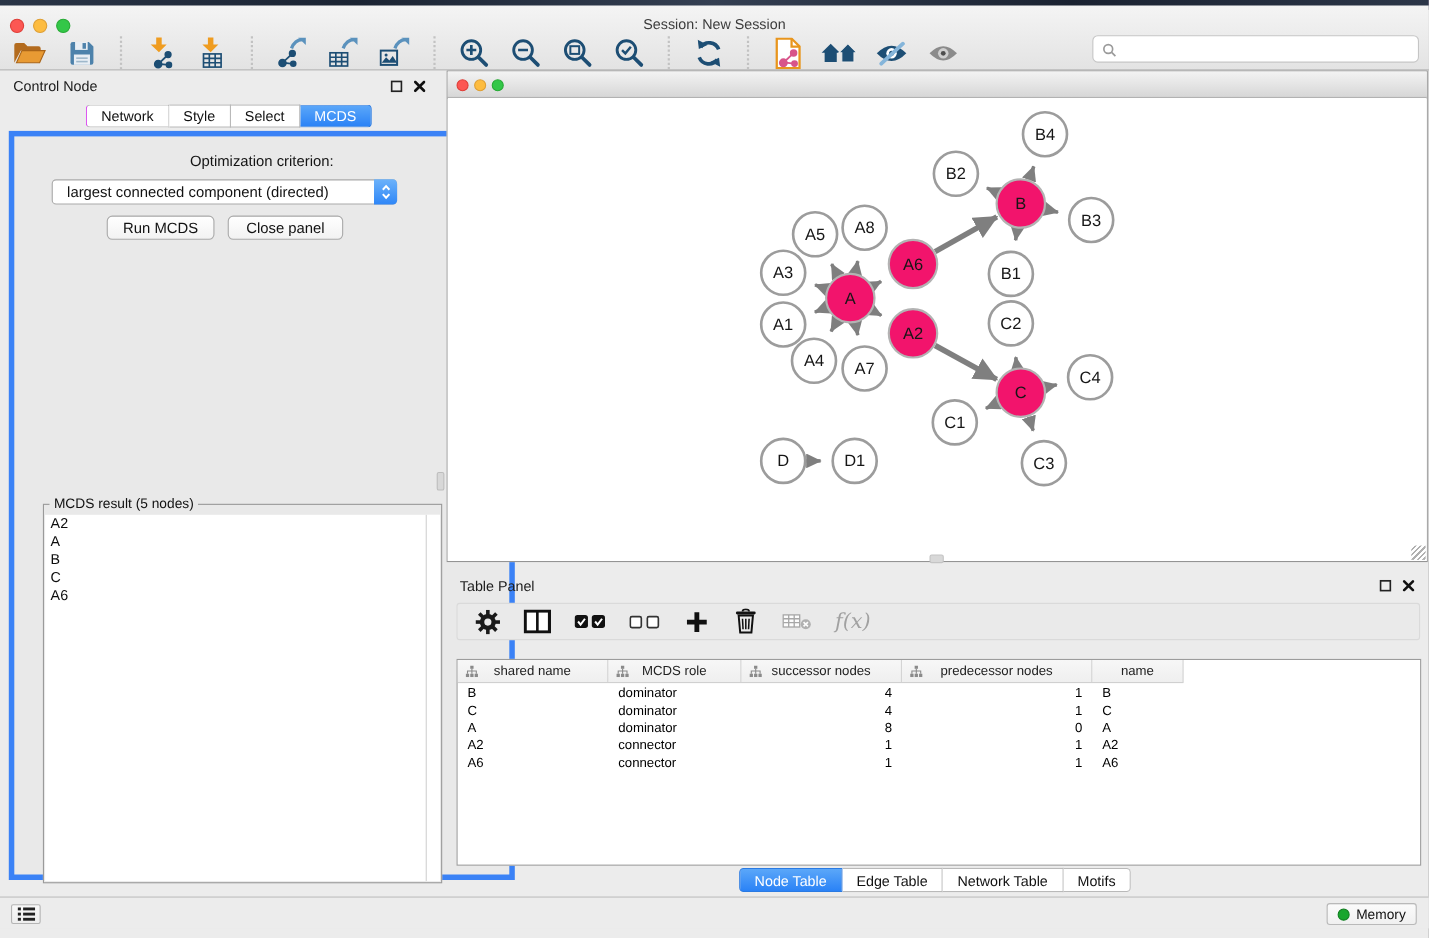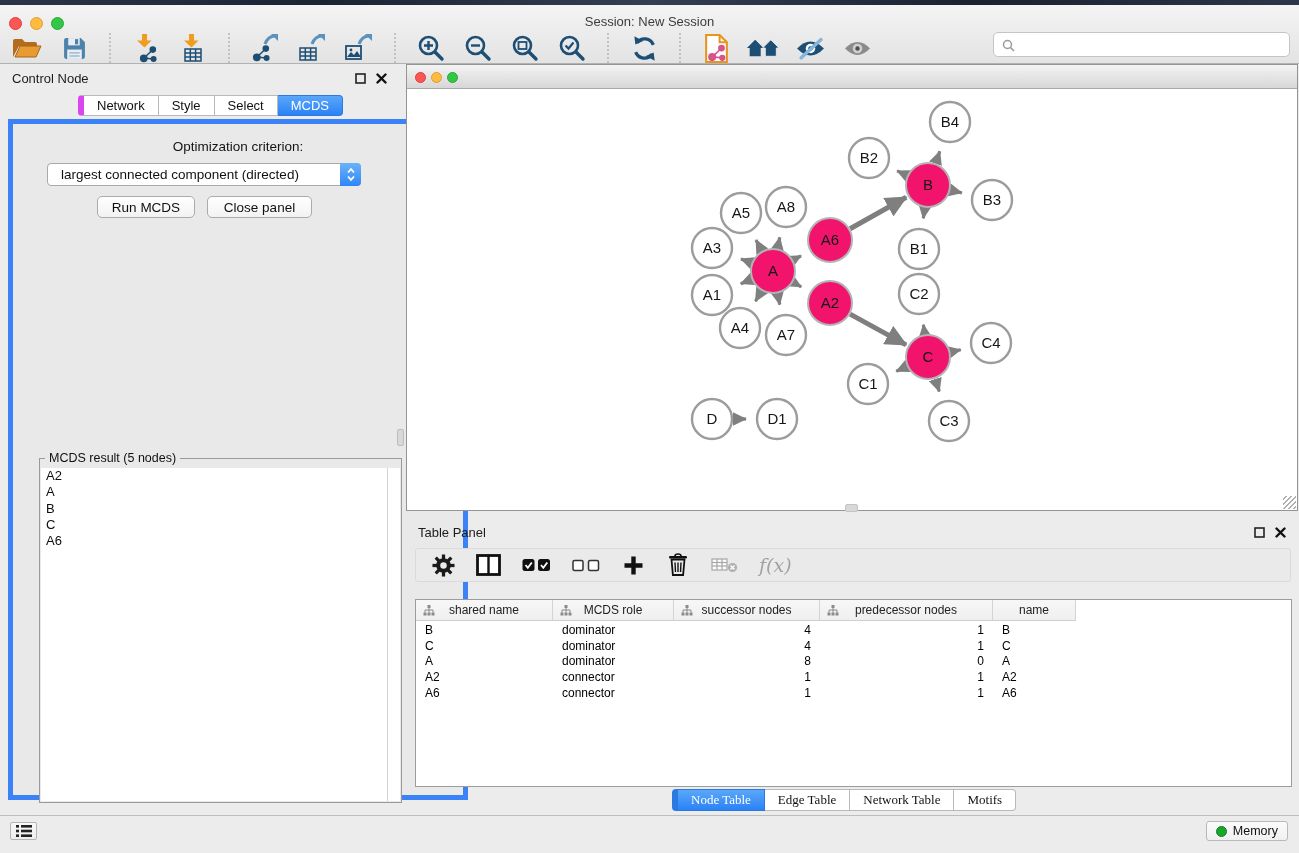--- a/index.html
+++ b/index.html
@@ -31,21 +31,21 @@
   .search-box { position:absolute; right:9px; top:27px; width:297px; height:25px;
                 background:#fff; border:1px solid #c5c5c5; border-radius:5px; }
   .search-box svg { position:absolute; left:8px; top:6px; }
   .search-box input { position:absolute; left:26px; top:1px; width:264px; height:21px;
                       border:none; outline:none; font-size:13px; background:transparent; }
 
   
   .seg { position:absolute; display:flex; font-size:13px; height:21px; }
   .seg .tab { background:#fff; border:1px solid #b9b9b9; border-left:none;
               padding:0 13px; display:flex; align-items:center; color:#111; cursor:default; }
-  .seg .tab:first-child { border-left:6px solid #d946ef; border-radius:4px 0 0 4px; }
+  .seg .tab:first-child { border-left:1px solid #d946ef; border-radius:4px 0 0 4px; }
   .seg .tab:last-child  { border-radius:0 4px 4px 0; }
   .seg .tab.active { background:linear-gradient(#5ba7f9,#2a82f6); border-color:#2a7ae2; color:#fff; }
 
   
   .cp-title { position:absolute; left:12px; top:71px; font-size:13px; color:#1c1c1c; }
   .panel-btns { position:absolute; display:flex; gap:10px; align-items:center; }
   .cp-btns { left:355px; top:73px; }
   .cp-box { position:absolute; left:8px; top:119px; width:460px; height:681px;
             background:#e9e9e9; border:5px solid #3b82f6; }
   .opt-label { position:absolute; left:0; width:100%; top:15px; text-align:center;
@@ -99,21 +99,21 @@
   .thead { position:absolute; left:0; top:0; height:21px; display:flex;
            background:linear-gradient(#f7f7f7,#efefef); border-bottom:1px solid #d0d0d0; }
   .th { position:relative; display:flex; align-items:center; justify-content:center;
         border-right:1px solid #d4d4d4; font-size:12px; color:#222;text-align:center; }
   .th .hicon { position:absolute; left:7px; top:5px; }
   .tbody { position:absolute; left:0; top:22px; right:0; }
   .tr { display:flex; height:15.8px; align-items:center; }
   .td { font-size:12px; color:#000; overflow:hidden; white-space:nowrap; }
   .td.left { padding-left:9px; text-align:left; }
   .td.right { padding-right:9px; text-align:right; }
-  .tp-tabs { left:672px; top:789px; height:22px;font-family:Liberation Serif, serif; }
+  .tp-tabs { left:672px; top:789px; height:22px; }
 
   
   .status { position:absolute; left:0; top:815px; width:100%; height:29px;
             background:#ececec; border-top:1px solid #bdbdbd; }
   .list-btn { position:absolute; left:10px; top:6px; width:27px; height:18px;
             background:linear-gradient(#f8f8f8,#eee); border:1px solid #b5b5b5; border-radius:2px;
             display:flex; align-items:center; justify-content:center; }
   .mem-btn { position:absolute; right:11px; top:5px; height:20px; padding:0 9px;
             background:linear-gradient(#fbfbfb,#f0f0f0); border:1px solid #b9b9b9; border-radius:3px;
             display:flex; align-items:center; gap:6px; font-size:12.5px; color:#111; }

